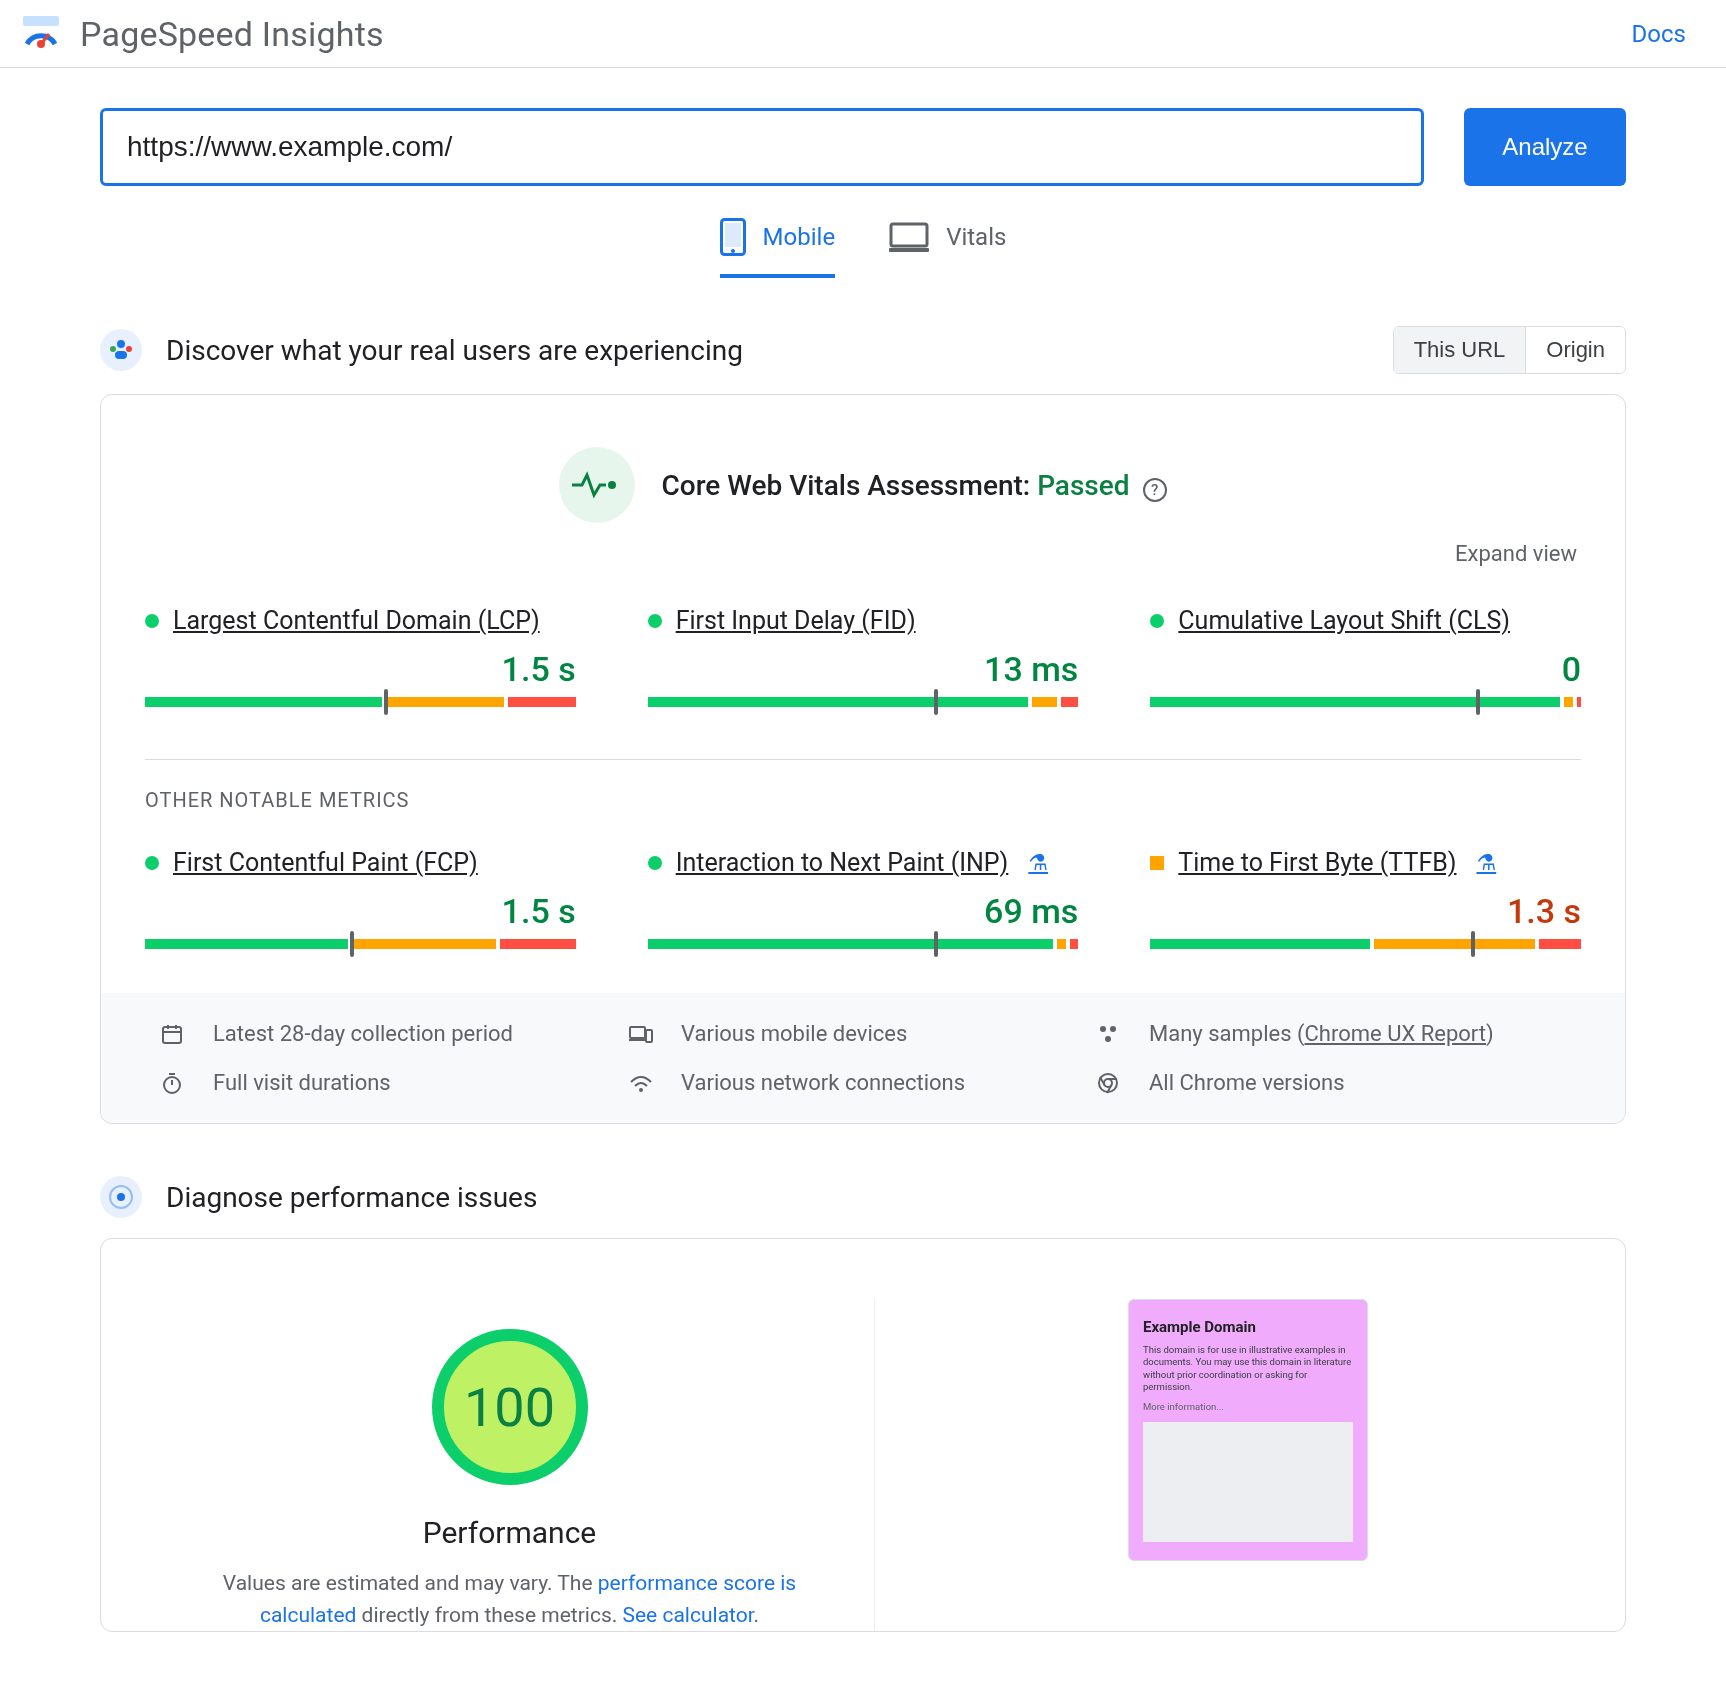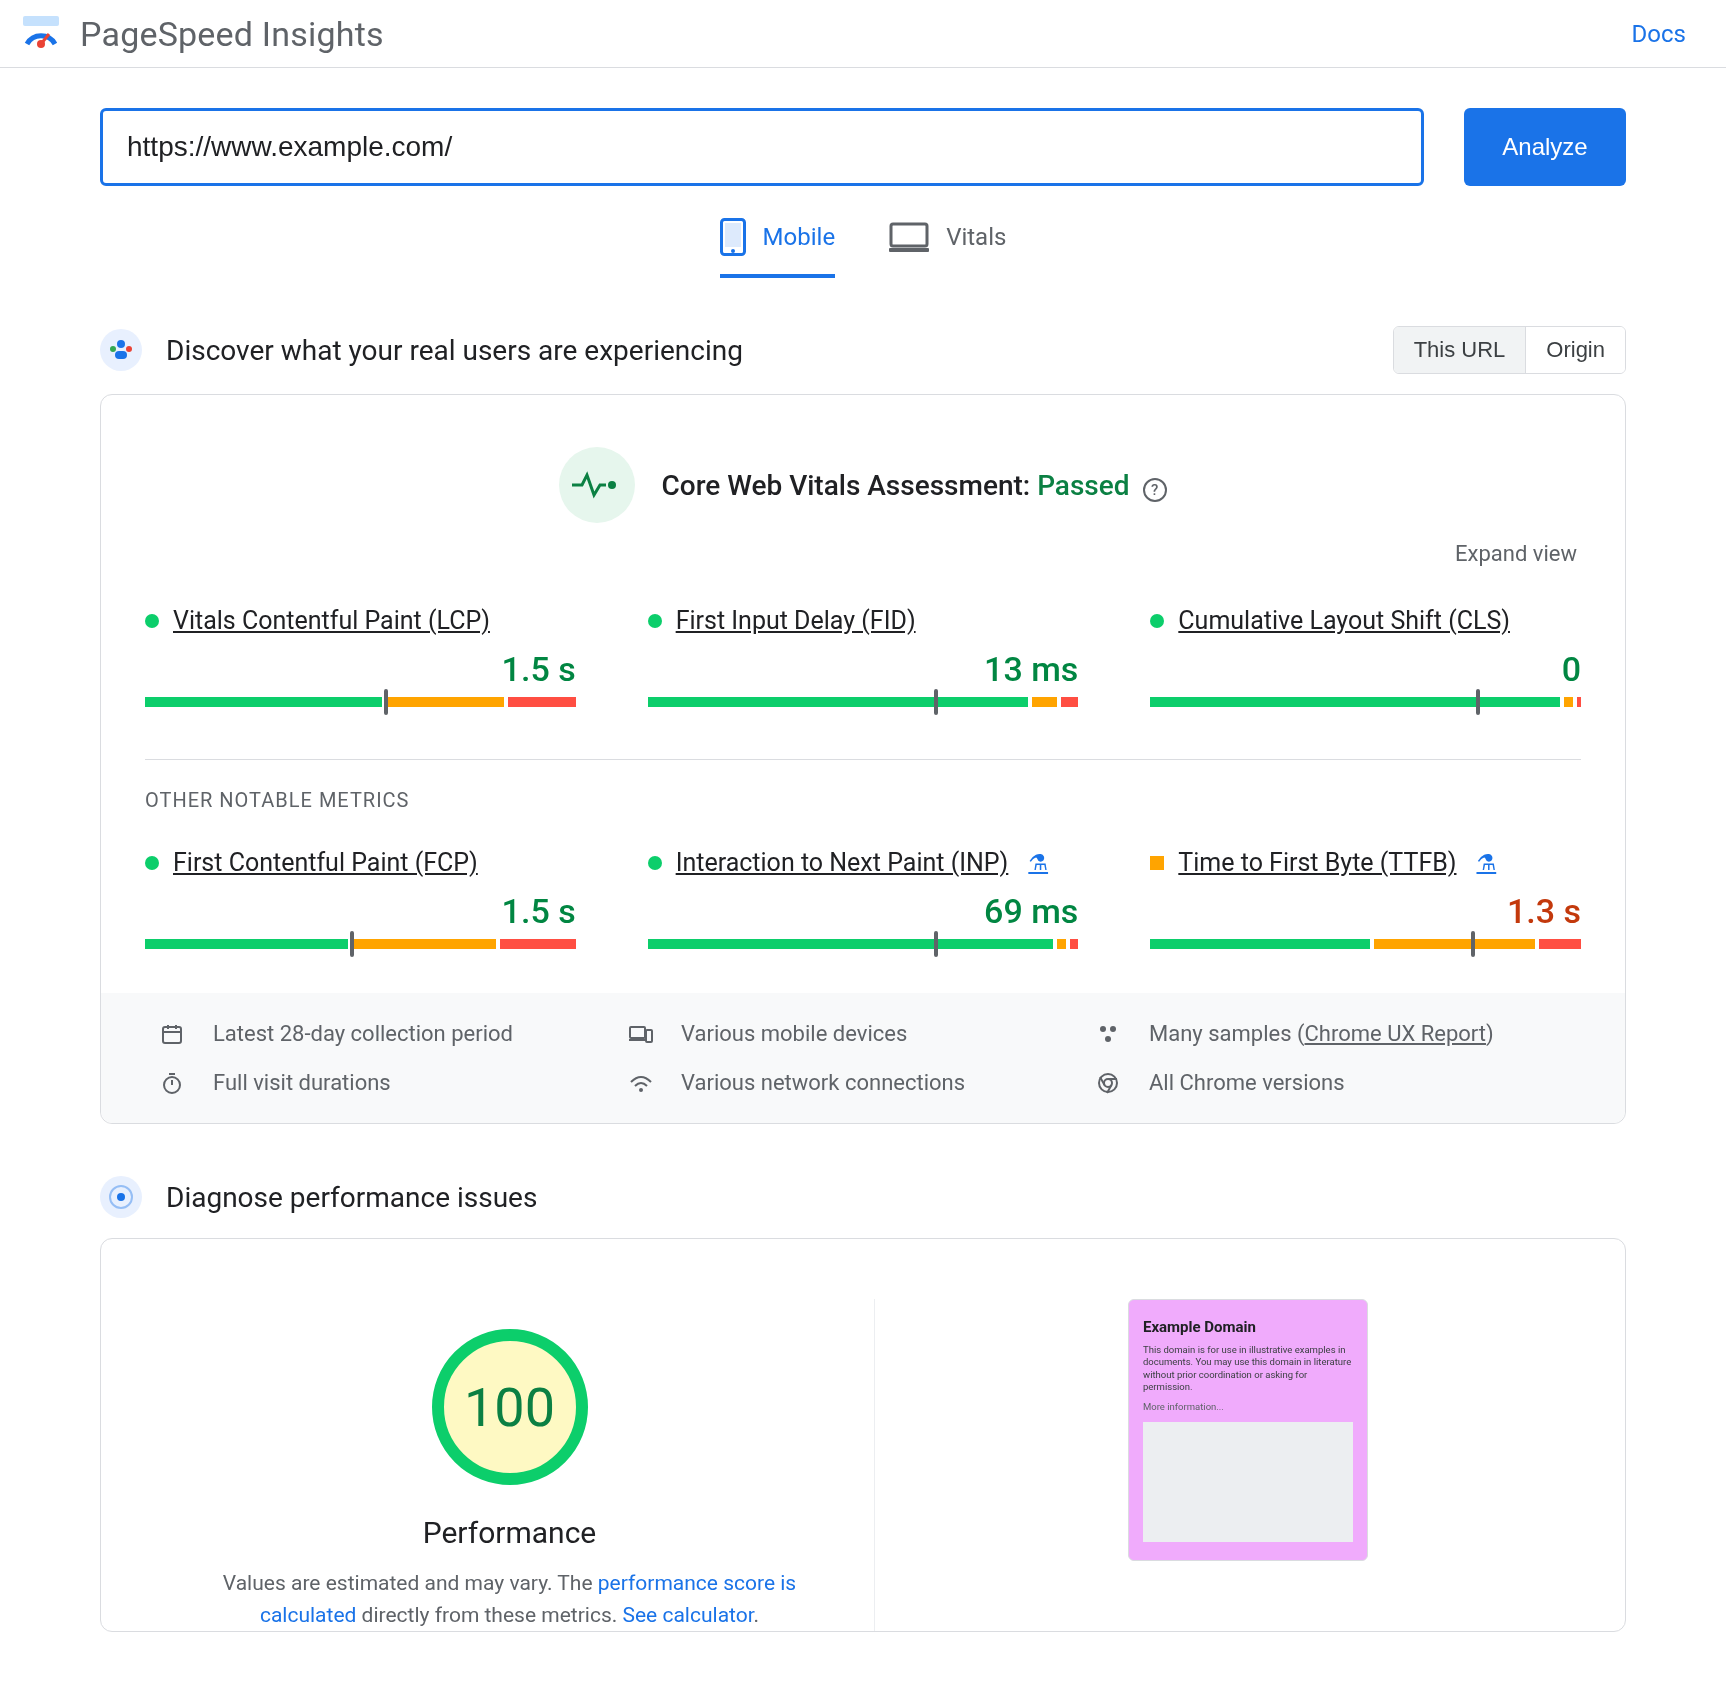--- a/index.html
+++ b/index.html
@@ -88,21 +88,21 @@
 
   
   .info-box { margin:44px -44px 0 -44px; background:#f8f9fa; padding:28px 60px; display:grid; grid-template-columns:repeat(3, 1fr); row-gap:24px; border-radius:0 0 12px 12px; }
   .info-item { display:flex; align-items:center; gap:28px; font-size:22px; color:#5f6368; }
   .info-item a { color:#5f6368; text-decoration:underline; }
   .mini-icon { color:#5f6368; display:inline-flex; width:24px; }
 
   
   .card2 { border:1px solid var(--card-border); border-radius:12px; padding:60px 44px 0 44px; display:flex; gap:40px; min-height:340px; }
   .gauge-col { flex:0 0 730px; display:flex; flex-direction:column; align-items:center; border-right:1px solid #eceef1; padding-top:30px; }
-  .gauge { width:156px; height:156px; border-radius:50%; border:12px solid #0cce6b; background:#fef9c3; display:flex; align-items:center; justify-content:center; }
+  .gauge { width:156px; height:156px; border-radius:50%; border:12px solid #0cce6b; background:#bef264; display:flex; align-items:center; justify-content:center; }
   .gauge-score { font-size:54px; color:#0b8043; font-weight:400; }
   .gauge-label { font-size:30px; color:#202124; padding-top:30px; }
   .gauge-desc { font-size:21px; color:#5f6368; text-align:center; max-width:620px; padding-top:18px; line-height:1.5; }
   .gauge-desc a { color:#1a73e8; text-decoration:none; }
   .thumb-col { flex:1; display:flex; justify-content:center; align-items:flex-start; }
   .thumb { width:240px; border:1px solid var(--border); border-radius:6px; background:#f0abfc; padding:18px 14px; }
   .thumb h4 { margin:0 0 8px 0; font-size:15px; font-weight:700; color:#202124; }
   .thumb p { margin:0 0 8px 0; font-size:9.5px; color:#3c4043; line-height:1.3; }
   .thumb .more { font-size:9.5px; color:#5f6368; }
   .thumb .th-body { margin-top:10px; height:120px; background:#eceef1; }
@@ -187,21 +187,21 @@
     </div>
 
     <div class="expand-row">
       <span class="expand-link">Expand view</span>
     </div>
 
     <div class="metrics-grid" id="primary-grid">
     <div class="metric">
       <div class="metric-head">
         <span class="dot green"></span>
-        <span class="metric-name">Vitals Contentful Paint (LCP)</span>
+        <span class="metric-name">Largest Contentful Domain (LCP)</span>
 
       </div>
       <div class="metric-value green">1.5 s</div>
       <div class="dist">
         <div class="seg g" style="width:56%"></div>
         <div class="seg o" style="width:28%"></div>
         <div class="seg r" style="width:16%"></div>
         <div class="marker" style="left:56%"></div>
       </div>
     </div>

